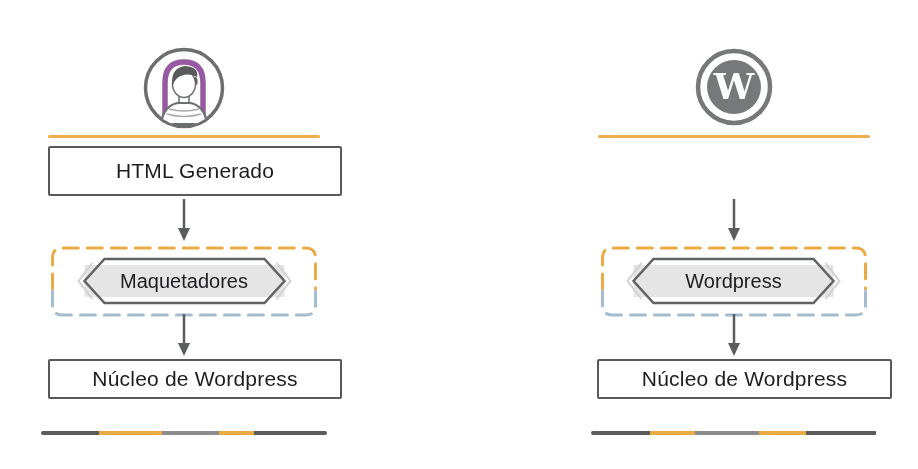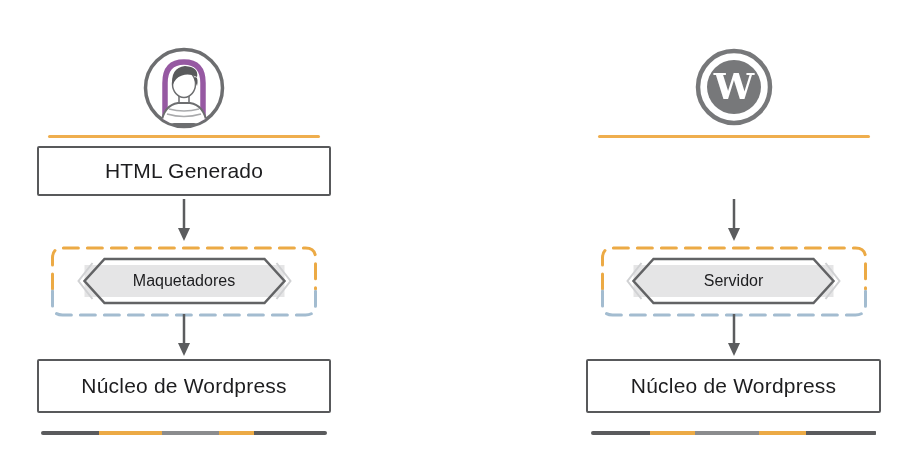--- a/index.html
+++ b/index.html
@@ -12,43 +12,43 @@
   .col-right{left:586px;width:295px;}
 
   .icon-wrap{position:absolute;top:0;left:50%;transform:translateX(-50%);}
 
   .top-rule{
     position:absolute;top:89px;left:50%;transform:translateX(-50%);
     width:272px;height:3px;background:#EFAE4E;border-radius:2px;
   }
 
   .flow-box{
-    position:absolute;left:0;width:100%;height:50px;
+    position:absolute;left:11px;width:100%;height:50px;
     background:#ffffff;border:2px solid #58595B;border-radius:2px;
     display:flex;align-items:center;justify-content:center;
     font-size:21px;letter-spacing:.2px;box-sizing:border-box;
   }
   .box-source{top:100px;}
-  .box-target{top:313px;height:54px;}
+  .box-target{top:313px;height:40px;}
 
   .arrow{position:absolute;left:50%;transform:translateX(-50%);}
   .arrow-1{top:153px;}
   .arrow-2{top:268px;}
 
   .dashed-zone{
     position:absolute;top:200px;left:50%;transform:translateX(-50%);
     width:267px;height:71px;
   }
   .banner-wrap{
     position:absolute;top:11px;left:50%;transform:translateX(-50%);
     width:216px;height:48px;
   }
   .banner-label{
     position:absolute;inset:0;display:flex;align-items:center;justify-content:center;
-    font-size:16px;color:#1d1d1f;
+    font-size:20px;color:#1d1d1f;
   }
 
   .seg-line{
     position:absolute;top:385px;left:50%;transform:translateX(-50%);
     width:286px;height:4px;display:flex;border-radius:2px;overflow:hidden;
   }
   .seg{height:100%;}
   .seg-dark{background:#5A5B5D;}
   .seg-orange{background:#ECAA45;}
   .seg-mid{background:#8B8C8E;}
@@ -155,21 +155,21 @@
         <path d="M 2,43 L 2,12 Q 2,2 12,2 L 255,2 Q 265,2 265,12 L 265,43" fill="none" stroke="#ECAA45" stroke-width="3" stroke-dasharray="15 9" stroke-linecap="round"></path>
         <path d="M 2,45 L 2,59 Q 2,69 12,69 L 255,69 Q 265,69 265,59 L 265,45" fill="none" stroke="#A3BCD0" stroke-width="3" stroke-dasharray="15 9" stroke-linecap="round"></path>
       </svg>
       <div class="banner-wrap">
         <svg width="216" height="48" viewBox="0 0 216 48" style="position:absolute;inset:0;">
           <rect x="8" y="8" width="200" height="32" fill="#E5E5E6"></rect>
           <polyline points="16,6 2,24 16,42" fill="none" stroke="#D0D1D3" stroke-width="2"></polyline>
           <polyline points="200,6 214,24 200,42" fill="none" stroke="#D0D1D3" stroke-width="2"></polyline>
           <polygon points="28,2 188,2 208,24 188,46 28,46 8,24" fill="none" stroke="#626365" stroke-width="2.5"></polygon>
         </svg>
-        <div class="banner-label">Servidor</div>
+        <div class="banner-label">Wordpress</div>
       </div>
     </div>
 
     <svg class="arrow arrow-2" width="16" height="42" viewBox="0 0 16 42">
       <line x1="8" y1="0" x2="8" y2="30" stroke="#5B5C5E" stroke-width="2.5"></line>
       <polygon points="2,29 14,29 8,42" fill="#5B5C5E"></polygon>
     </svg>
 
     <div class="flow-box box-target">Núcleo de Wordpress</div>
 

